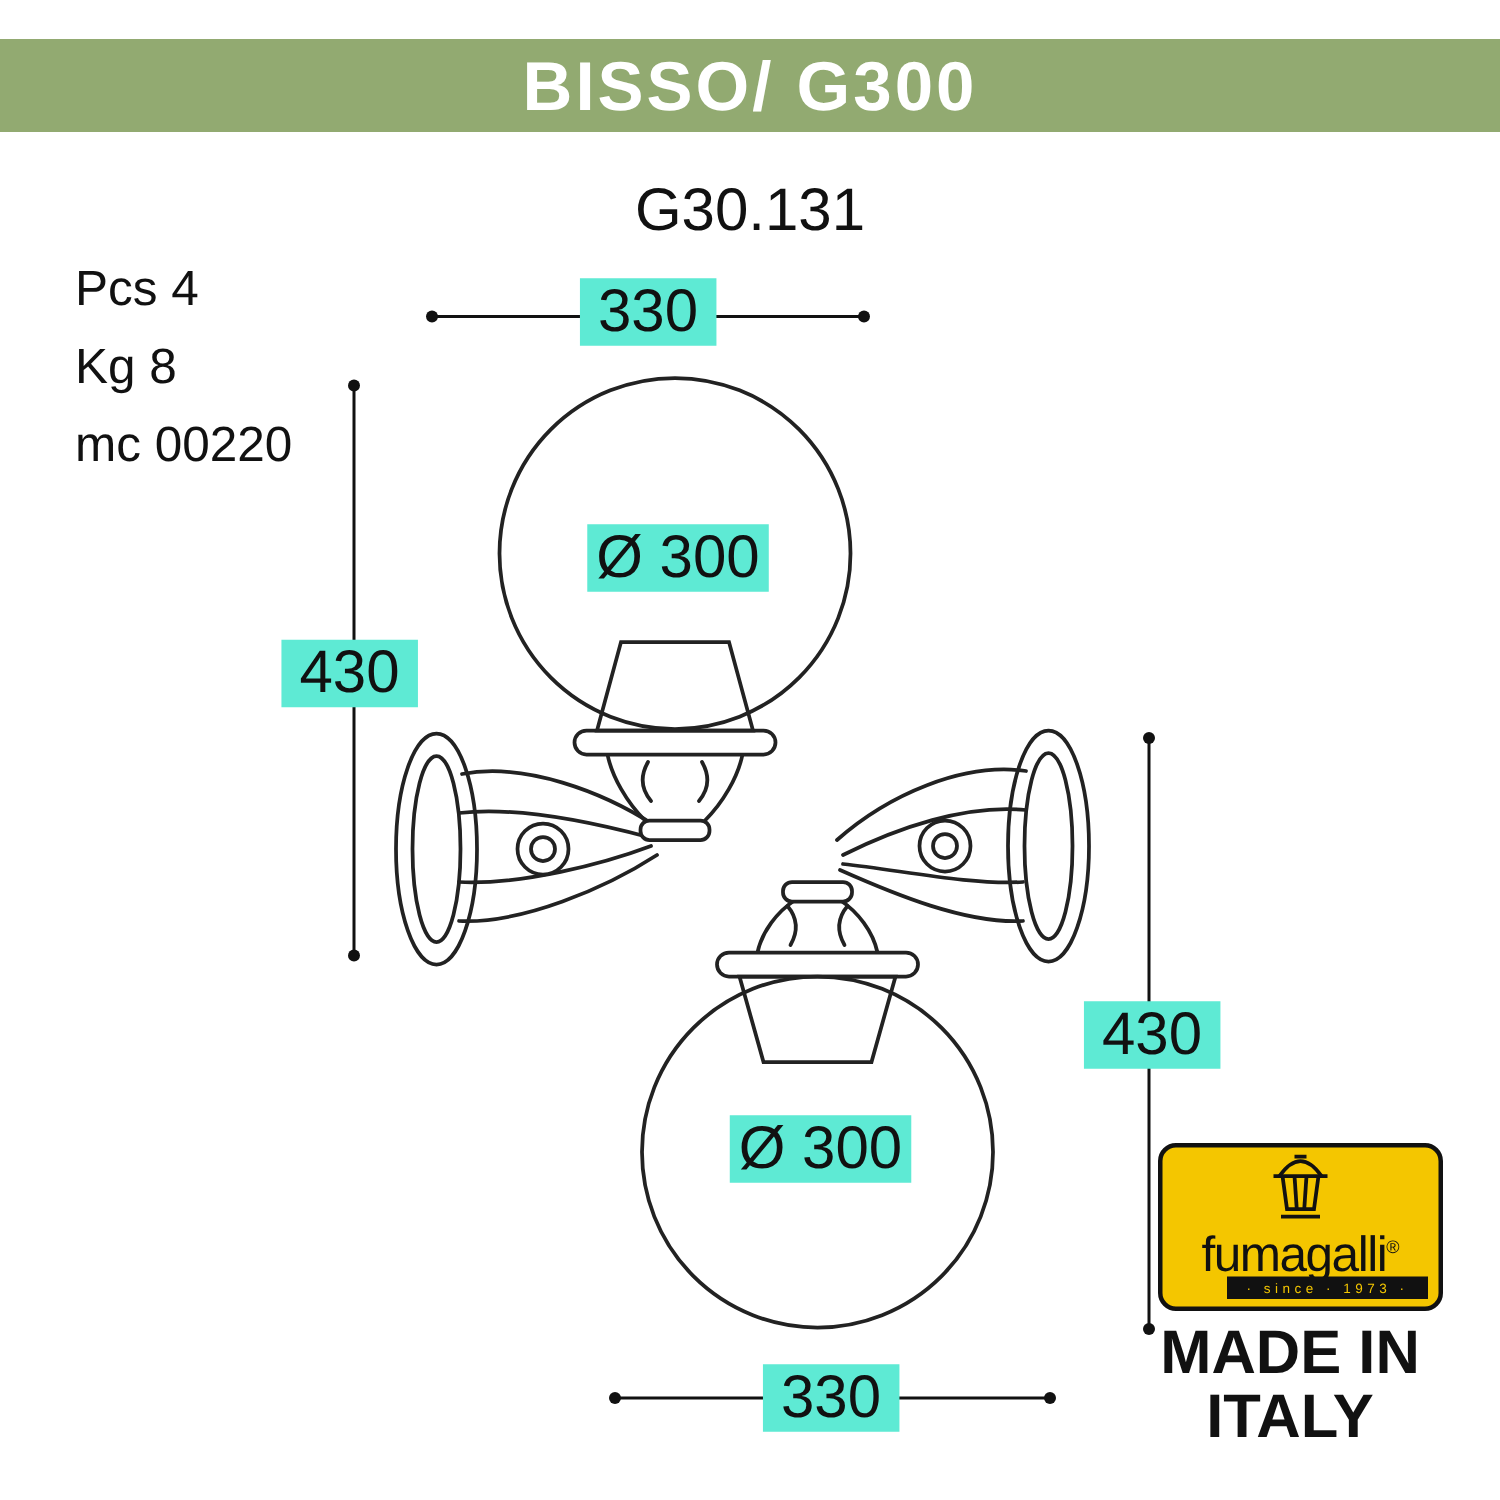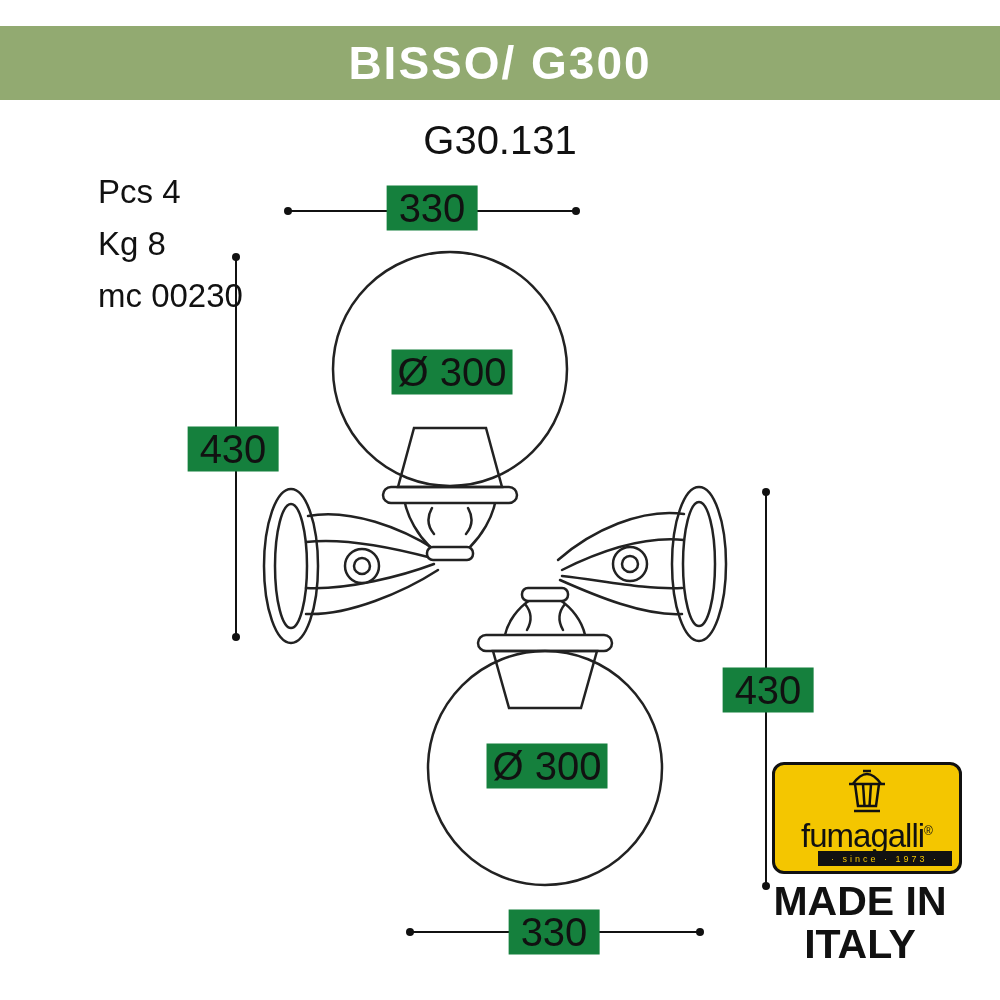--- a/index.html
+++ b/index.html
@@ -1,32 +1,32 @@
 <!DOCTYPE html>
 <html style="--banner-green: #92aa71; --logo-yellow: #f4c600;"><head>
 <meta charset="utf-8">
 <style>
   * { margin:0; padding:0; box-sizing:border-box; }
   html,body { width:1000px; height:1000px; background:#fff;
     font-family:"Liberation Sans","DejaVu Sans",sans-serif; color:#111; }
   .page { position:relative; width:1000px; height:1000px; background:#fff; overflow:hidden; }
 
   
-  .banner { position:absolute; left:0; top:26px; width:1000px; height:74px;
+  .banner { position:absolute; left:0; top:26px; width:1000px; height:62px;
     background:var(--banner-green,#92aa71); display:flex; align-items:center; justify-content:center; }
   .banner h1 { color:#fff; font-size:46px; font-weight:bold; letter-spacing:2px; white-space:nowrap; }
 
   .model-code { position:absolute; left:0; top:118px; width:1000px; text-align:center;
     font-size:40px; color:#111; }
 
-  .specs { position:absolute; left:50px; top:166px; font-size:33px; line-height:52px;margin-left:48px; }
+  .specs { position:absolute; left:50px; top:166px; font-size:33px; line-height:52px; }
 
   .drawing { position:absolute; left:0; top:0; }
 
-  .dim { position:absolute; transform:translate(-50%,-50%); background:#15803d;
+  .dim { position:absolute; transform:translate(-50%,-50%); background:#5eead4;
     padding:0 12px; font-size:40px; white-space:nowrap; }
   .dim-diam { font-size:40px; padding:0 6px; }
 
   
   .logo-box { position:absolute; left:772px; top:762px; width:190px; height:112px;
     background:var(--logo-yellow,#f4c600); border:3px solid #111; border-radius:12px; }
   .lantern { position:absolute; left:50%; top:3px; transform:translateX(-50%); }
   .brand { position:absolute; left:0; right:0; top:52px; text-align:center;
     font-size:33px; font-weight:normal; letter-spacing:-1px; }
   .reg { font-size:12px; vertical-align:super; letter-spacing:0; }
@@ -43,21 +43,21 @@
 
   <header class="banner">
     <h1>BISSO/ G300</h1>
   </header>
 
   <div class="model-code">G30.131</div>
 
   <div class="specs">
     <div>Pcs 4</div>
     <div>Kg 8</div>
-    <div>mc 00230</div>
+    <div>mc 00220</div>
   </div>
 
   <svg class="drawing" width="1000" height="1000" viewBox="0 0 1000 1000">
 
     <g stroke="#111" stroke-width="2">
       <line x1="288" y1="211" x2="576" y2="211"></line>
       <line x1="236" y1="257" x2="236" y2="637"></line>
       <line x1="766" y1="492" x2="766" y2="886"></line>
       <line x1="410" y1="932" x2="700" y2="932"></line>
       <g fill="#111" stroke="none">

